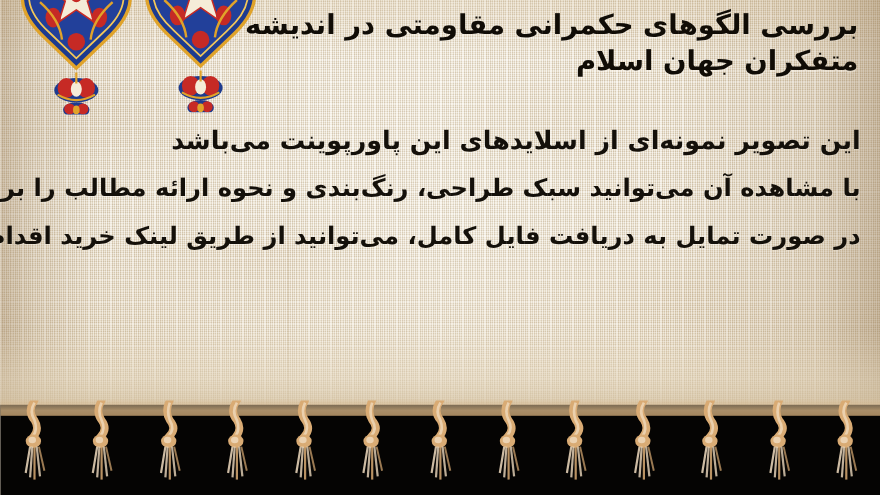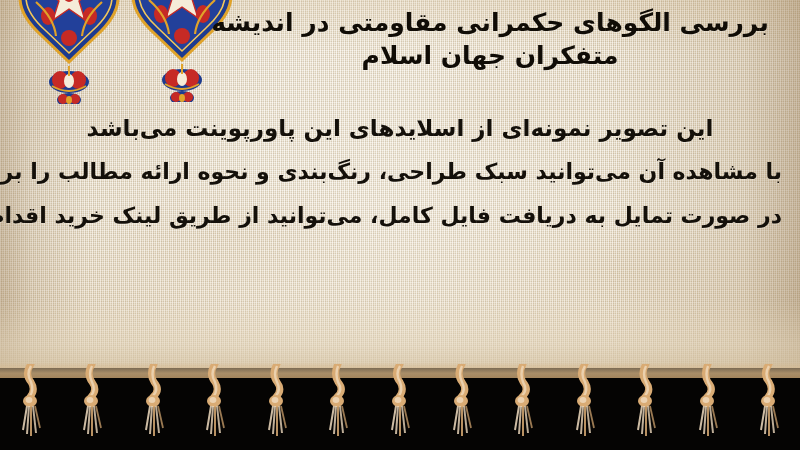--- a/index.html
+++ b/index.html
@@ -74,29 +74,28 @@
        rgba(222,202,170,.0) 0%,
        rgba(214,186,146,.55) 35%,
        rgba(198,166,122,.85) 70%,
        rgba(172,140,98,.95) 100%);
   }
   .tassel{position:absolute;top:364px;width:28px;height:78px;}
 
   
   .slide-title{
     position:absolute;right:20px;top:6px;width:580px;
-    text-align:center;
     color:#100c06;
     font-size:25px;line-height:33px;font-weight:700;
     letter-spacing:0px;
     text-shadow:0 1px 0 rgba(255,250,240,.35);
   }
   .body-block{
     position:absolute;right:18px;top:106px;width:764px;
-    text-align:center;color:#14100a;
+    color:#14100a;
   }
   .body-line{
     font-size:22px;line-height:44px;font-weight:700;
     text-shadow:0 1px 0 rgba(255,250,240,.30);
     white-space:nowrap;
   }
   .bl-1{font-size:23px;}
   .bl-2{font-size:22px;}
   .bl-3{font-size:22px;}
 </style>

